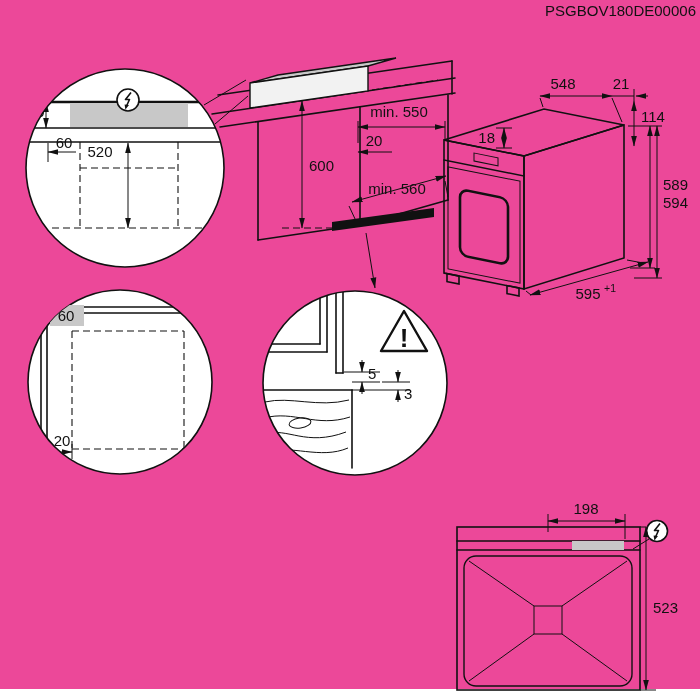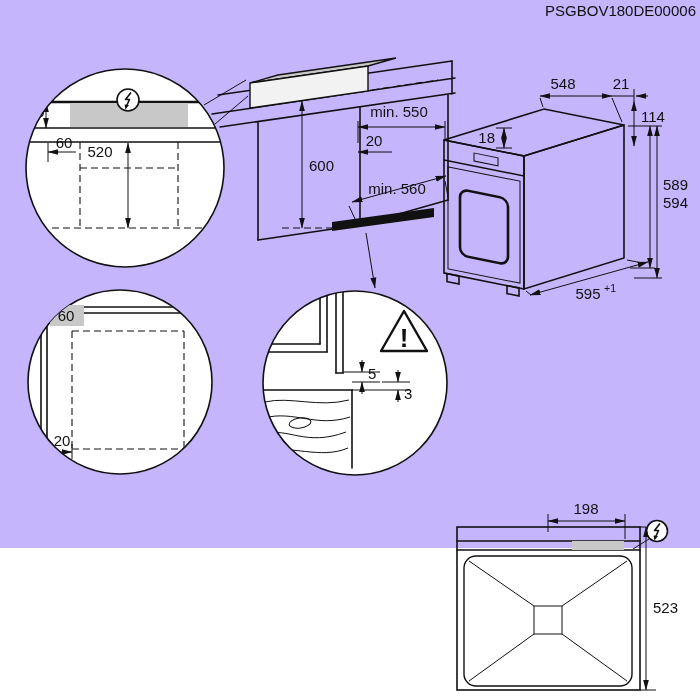--- a/index.html
+++ b/index.html
@@ -1,17 +1,17 @@
 <!DOCTYPE html>
 <html><head>
 <meta charset="utf-8">
 <style>
   html,body{margin:0;padding:0;background:#ffffff;width:700px;height:700px;}
   body{font-family:"Liberation Sans", sans-serif;}
-  #canvas{width:700px;height:548px;position:relative;background:#c4b5fd;}
+  #canvas{width:700px;height:689px;position:relative;background:#ec4899;}
   svg{display:block;}
   text{fill:#111;font-family:"Liberation Sans", sans-serif;font-size:15px;}
   .sup{font-size:10.5px;}
   .obj{stroke:#111;stroke-width:1.6;fill:none;stroke-linecap:round;}
   .thin{stroke:#111;stroke-width:1;fill:none;}
   .dash{stroke:#111;stroke-width:1.1;fill:none;stroke-dasharray:7 4;}
   .dim{stroke:#111;stroke-width:1;fill:none;}
   .grey{fill:#c8c8c8;stroke:none;}
   .warn-txt{font-size:26px;font-weight:bold;}
 </style>

